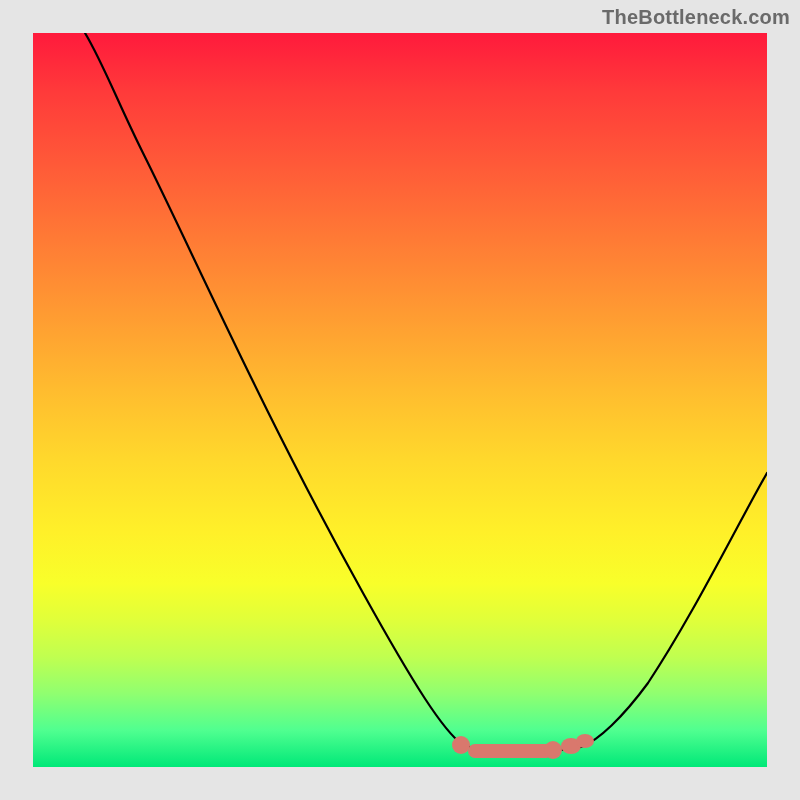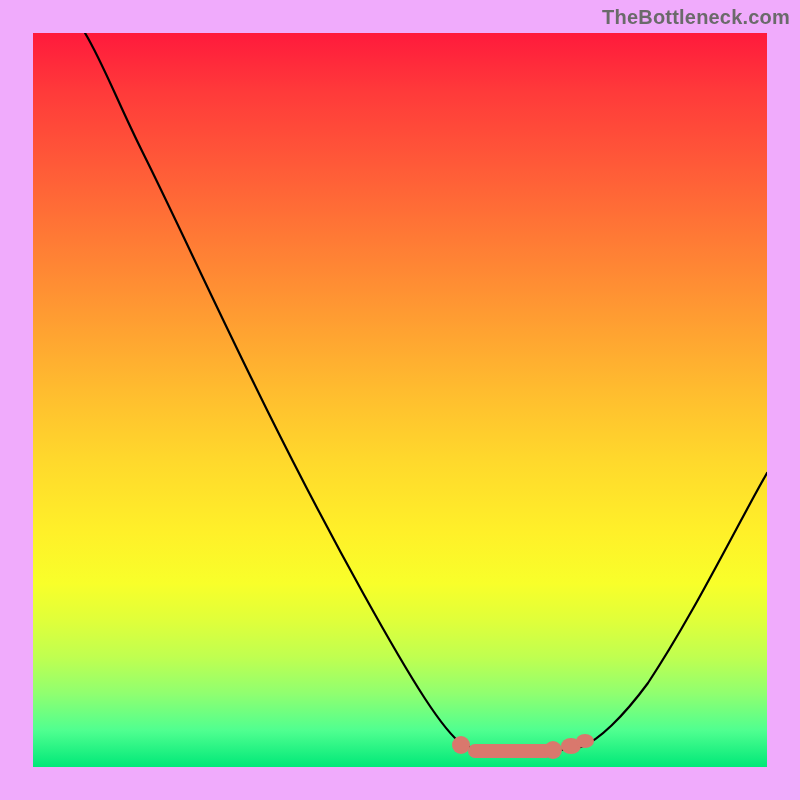--- a/index.html
+++ b/index.html
@@ -1,21 +1,21 @@
 <!DOCTYPE html>
 <html><head>
 <meta charset="utf-8">
 <style>
   * { margin: 0; padding: 0; box-sizing: border-box; }
   html, body { width: 800px; height: 800px; overflow: hidden; background: #000; }
   .container {
     position: relative;
     width: 800px;
     height: 800px;
-    background: #f0abfc;
+    background: #e5e5e5;
   }
   .plot-area {
     position: absolute;
     left: 33px;
     top: 33px;
     width: 734px;
     height: 734px;
     background: linear-gradient(to bottom,
       #ff1a3c 0%,
       #ff3a3a 8%,

